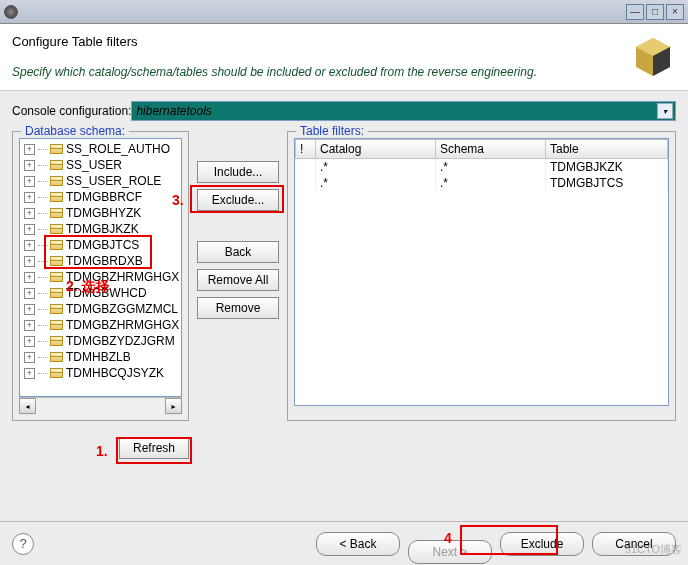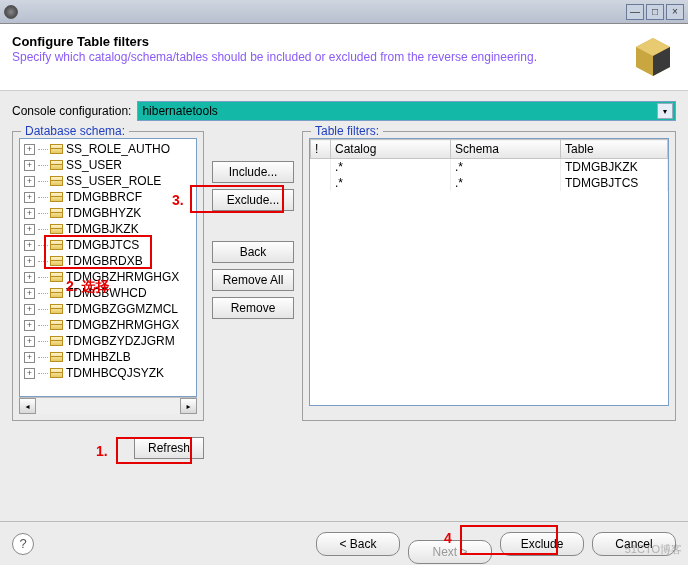--- a/index.html
+++ b/index.html
@@ -3,32 +3,32 @@
 <meta charset="utf-8">
 <style>
 * { box-sizing: border-box; margin: 0; padding: 0; }
 body { font-family: "SimSun", "宋体", Tahoma, sans-serif; font-size: 12px; background: #ececec; width: 688px; height: 565px; overflow: hidden; position: relative; }
 .titlebar { height: 24px; background: linear-gradient(#cfd6e0, #b8c0cf); display: flex; align-items: center; padding: 0 4px; border-bottom: 1px solid #888; }
 .titlebar .app-icon { width: 14px; height: 14px; border: 1px solid #555; border-radius: 50%; margin-right: 6px; background: radial-gradient(#888, #333); }
 .titlebar .spacer { flex: 1; }
 .titlebar .win-btn { width: 18px; height: 16px; background: #c9d2e0; border: 1px solid #6a7a99; margin-left: 2px; display: flex; align-items: center; justify-content: center; font-size: 10px; color: #333; cursor: pointer; }
 .header { background: #fff; padding: 10px 12px; display: flex; align-items: flex-start; border-bottom: 1px solid #ccc; }
 .header .txt { flex: 1; }
-.big-title { font-weight: bold; font-size: 13px; margin-bottom: 1px; }
-.subtitle { font-size: 12px; color: #8b5cf6; }
+.big-title { font-weight: normal; font-size: 13px; margin-bottom: 16px; }
+.subtitle { font-size: 12px; color: #14532d; font-style: italic; }
 .cube { width: 46px; height: 46px; margin-left: 8px; }
 .body-area { padding: 10px 12px 0 12px; }
 .row-config { display: flex; align-items: center; margin-bottom: 10px; }
-.row-config label { margin-right: 6px; }
-.combo { flex: 1; height: 20px; border: 1px solid #7b9ec7; background: #14b8a6; display: flex; align-items: center; padding: 0 4px; position: relative; }
+.row-config label { }
+.combo { flex: 1; height: 20px; border: 1px solid #7b9ec7; background: #0f766e; display: flex; align-items: center; padding: 0 4px; position: relative; font-style: italic; }
 .combo .arrow { position: absolute; right: 2px; top: 1px; width: 16px; height: 16px; background: #e7eef7; border: 1px solid #9ab; display: flex; align-items: center; justify-content: center; font-size: 8px; }
 .fieldset { border: 1px solid #a0a0a0; position: relative; padding: 6px; background: #ececec; }
 .fieldset > .legend { position: absolute; top: -8px; left: 8px; background: #ececec; padding: 0 4px; color: #2040c0; font-size: 12px; }
 .columns { display: flex; }
-.db-area { width: 192px; }
+.db-area { width: 177px; }
 .db-fieldset { height: 290px; display: flex; flex-direction: column; }
 .tree-wrap { flex: 1; background: #fff; border: 1px solid #7b9ec7; overflow: auto; position: relative; }
 .tree { padding: 2px 0; }
 .tree-row { display: flex; align-items: center; height: 16px; padding-left: 4px; white-space: nowrap; position: relative; }
 .exp { width: 11px; height: 11px; border: 1px solid #888; background: #fff; display: inline-flex; align-items: center; justify-content: center; font-size: 9px; line-height: 1; margin-right: 3px; cursor: pointer; color: #555; }
 .tbl-icon { width: 13px; height: 10px; background: linear-gradient(#fff2c8, #e8c860); border: 1px solid #b89020; margin-right: 3px; position: relative; }
 .tbl-icon::before { content: ""; position: absolute; left: 0; right: 0; top: 3px; height: 1px; background: #b89020; }
 .tree-label { font-size: 12px; }
 .hscroll { height: 17px; background: #efefef; border-top: 1px solid #c0c0c0; display: flex; }
 .hscroll .sbtn { width: 17px; height: 16px; background: linear-gradient(#fefefe,#d8d8d8); border: 1px solid #9a9a9a; display: flex; align-items: center; justify-content: center; font-size: 8px; cursor: pointer; }

